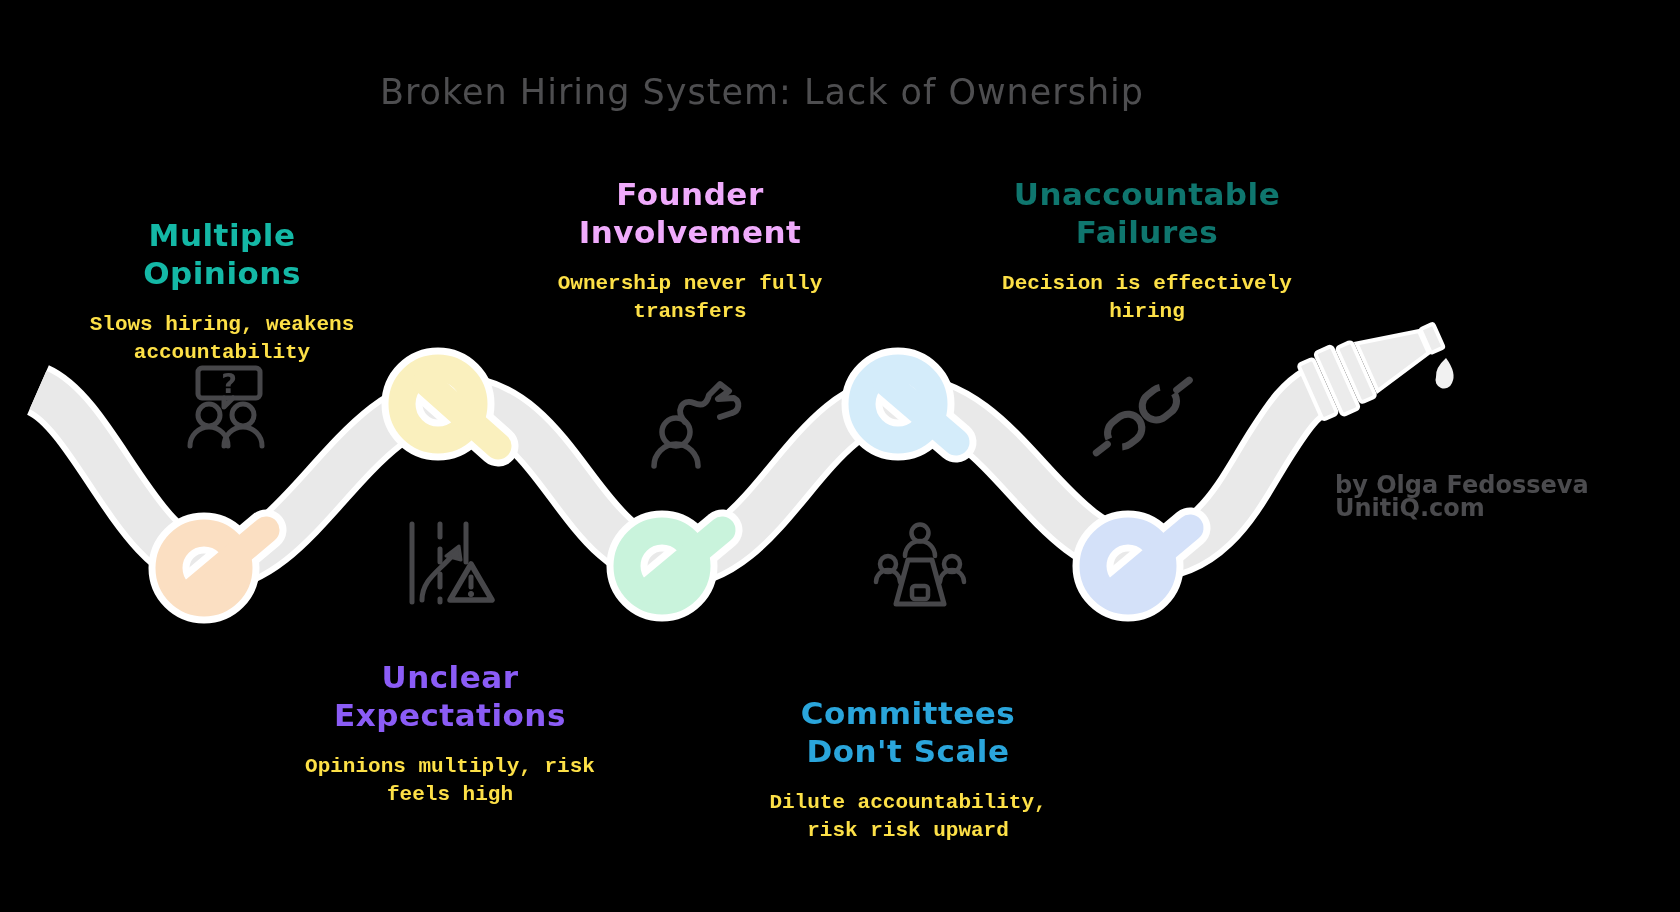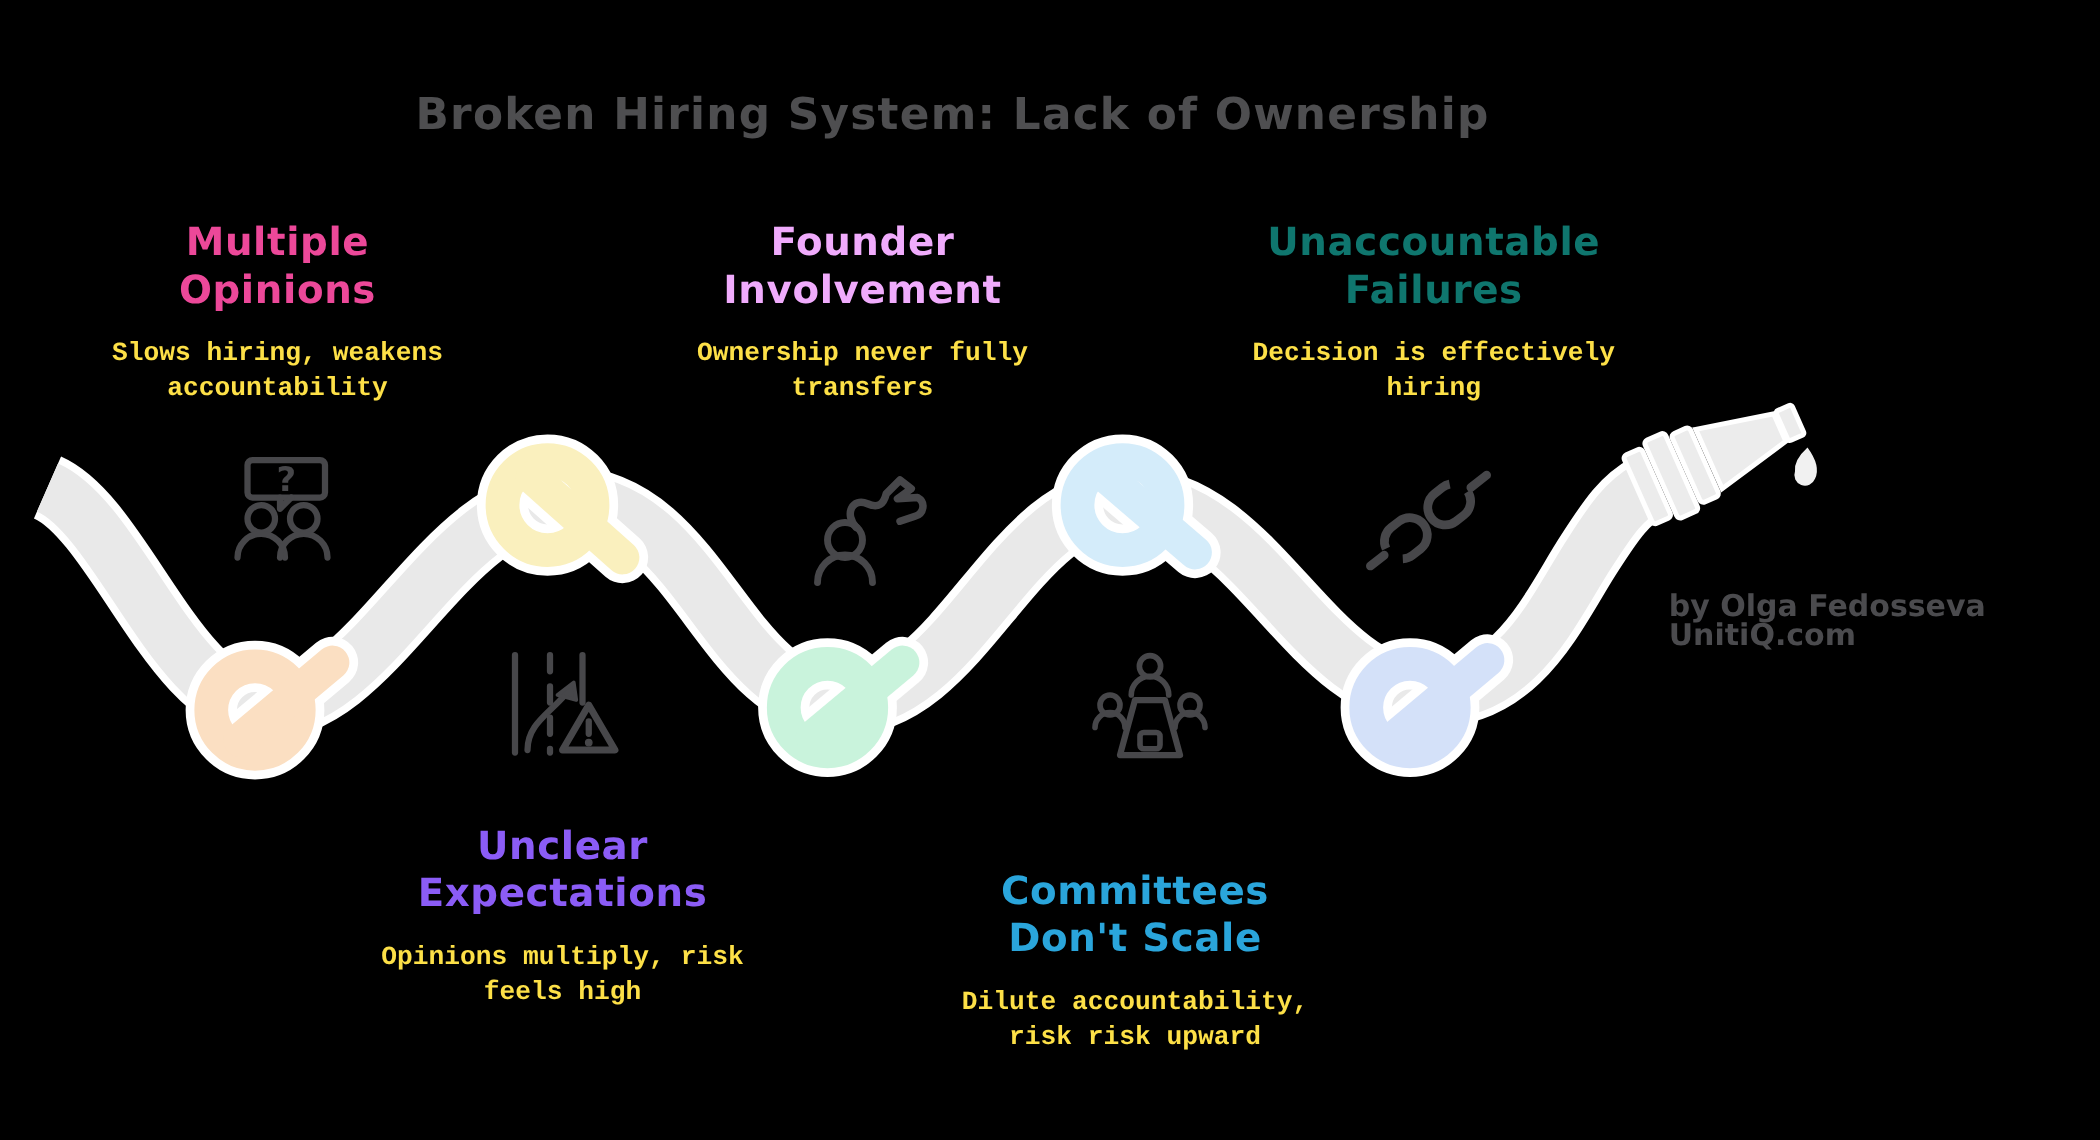--- a/index.html
+++ b/index.html
@@ -4,21 +4,21 @@
 <style>
   html,body{margin:0;padding:0;}
   body{
     width:1680px;height:912px;position:relative;overflow:hidden;
     background:#000000;
     font-family:"DejaVu Sans",sans-serif;
   }
   .stage{position:absolute;inset:0;width:1680px;height:912px;}
   .page-title{
     position:absolute;left:262px;top:72px;width:1000px;
-    text-align:center;font-size:35px;font-weight:bold;letter-spacing:1px;
+    text-align:center;font-size:35px;font-weight:normal;letter-spacing:1px;
     color:#4E4E50;margin:0;
   }
   .section{position:absolute;width:340px;text-align:center;z-index:3;}
   .section h2{
     margin:0;font-size:31px;line-height:38px;font-weight:bold;
     white-space:pre-line;letter-spacing:0.5px;
   }
   .section p{
     margin:19px 0 0 0;font-size:21px;line-height:28px;font-weight:bold;
     color:#fde047;white-space:pre-line;font-family:Liberation Mono, monospace;
@@ -149,21 +149,21 @@
       <line x1="-6" y1="43" x2="8" y2="43" stroke-width="7" stroke-linecap="round"></line>
       <rect x="12" y="29" width="36" height="28" rx="14" fill="none" stroke-width="7" pathLength="100" stroke-dasharray="84 16" stroke-dashoffset="18"></rect>
       <rect x="56" y="29" width="36" height="28" rx="14" fill="none" stroke-width="7" pathLength="100" stroke-dasharray="84 16" stroke-dashoffset="70"></rect>
       <line x1="96" y1="43" x2="112" y2="43" stroke-width="7" stroke-linecap="round"></line>
     </g>
   </svg>
 
   <h1 class="page-title">Broken Hiring System: Lack of Ownership</h1>
 
   <div class="section" id="sec-multiple-opinions">
-    <h2 style="color: #ec4899;">Multiple
+    <h2 style="color: #14b8a6; margin-top: 41px;">Multiple
 Opinions</h2>
     <p>Slows hiring, weakens
 accountability</p>
   </div>
 
   <div class="section" id="sec-founder-involvement">
     <h2 style="color: #f0abfc;">Founder
 Involvement</h2>
     <p>Ownership never fully
 transfers</p>

